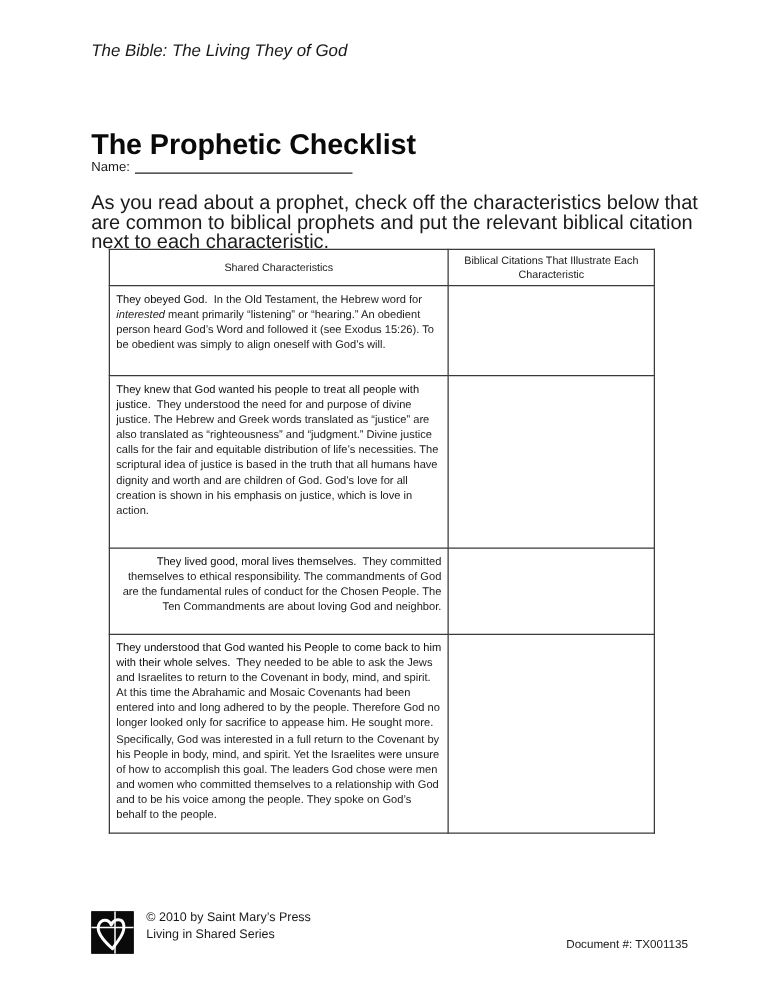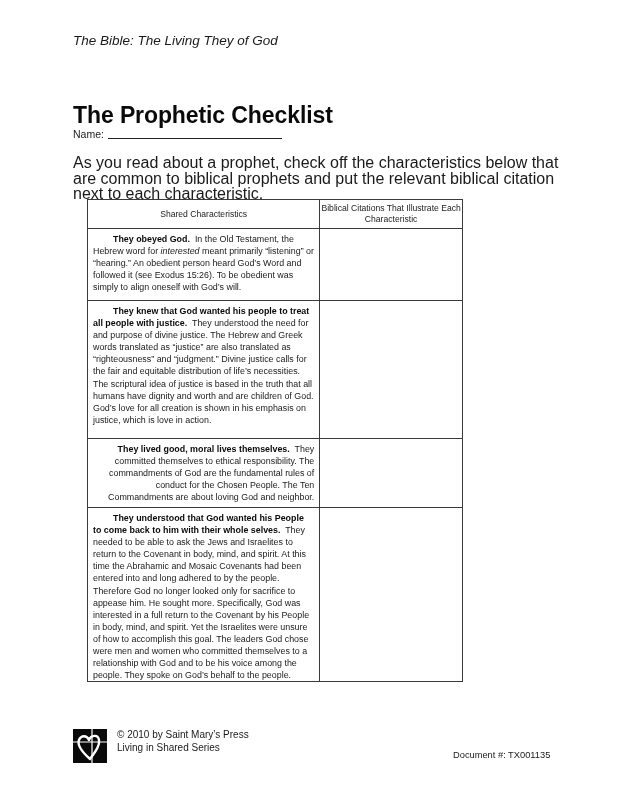--- a/index.html
+++ b/index.html
@@ -21,34 +21,34 @@
     }
     .name-line {
       display: inline-block; width: 174px; border-bottom: 1px solid #222; height: 10px; margin-left: 4px;
     }
     .instructions {
       position: absolute; left: 73px; top: 155px; width: 490px;
       font-size: 16px; line-height: 15.5px; color: #1a1a1a;
     }
     table.checklist {
       position: absolute; left: 87px; top: 199px;
-      border-collapse: collapse; width: 376px;
+      border-collapse: collapse; width: 437px;
       font-size: 8.9px; line-height: 12.1px; color: #1a1a1a;
     }
     table.checklist th, table.checklist td {
       border: 1.5px solid #3a3a3a; vertical-align: top; padding: 0;
     }
     table.checklist th {
       font-weight: normal; text-align: center; font-size: 8.6px; line-height: 11px;
       height: 28px; vertical-align: middle;
     }
     .col-char { width: 272px; }
     .col-cite { width: 165px; }
     .cell-text { padding: 4px 5px 0 5px; }
-    .cell-text b { font-weight: bold; color: #0a0a0a; margin-left: 20px; }
+    .cell-text b { font-weight: normal; color: #0a0a0a; }
     .footer-logo {
       position: absolute; left: 73px; top: 729px; width: 34px; height: 34px; background: #0a0a0a;
     }
     .footer-copy {
       position: absolute; left: 117px; top: 728px; font-size: 10px; line-height: 13px; color: #1a1a1a;
     }
     .footer-doc {
       position: absolute; left: 453px; top: 750px; font-size: 9.3px; color: #1a1a1a;
     }
   </style>

